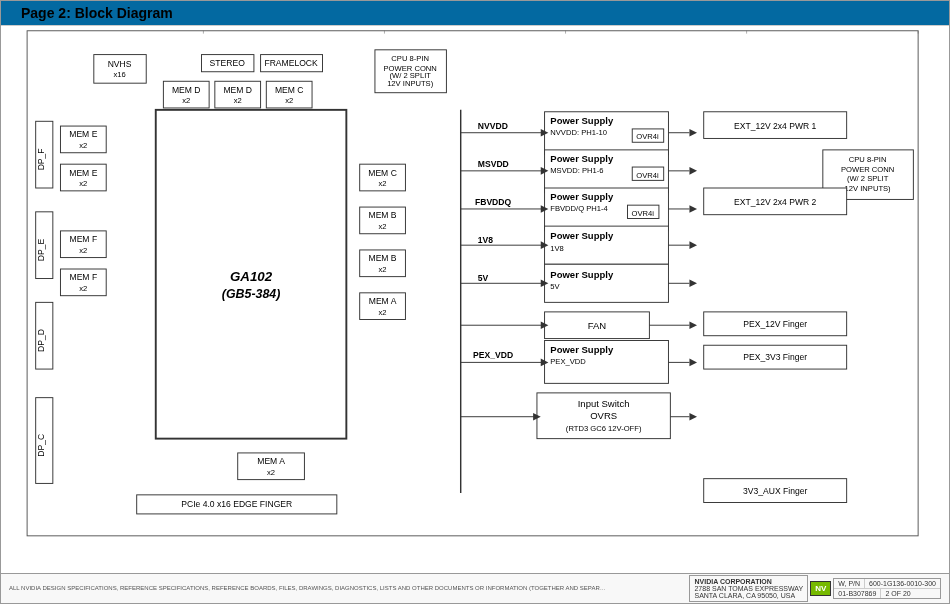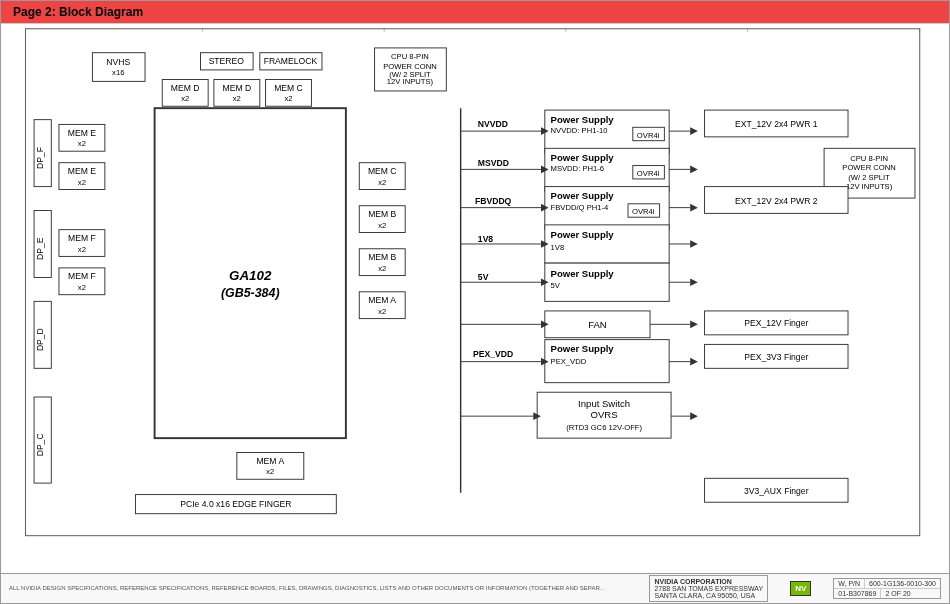--- a/index.html
+++ b/index.html
@@ -14,25 +14,25 @@
     .page {
       width: 950px;
       height: 604px;
       background: white;
       border: 1px solid #999;
       position: relative;
       display: flex;
       flex-direction: column;
     }
     .page-header {
-      padding: 4px 12px;
-      font-size: 12px;
+      padding: 4px 20px;
+      font-size: 14px;
       font-weight: bold;
       border-bottom: 1px solid #ccc;
-      background: #ef4444;
+      background: #0369a1;
     }
     .main-content {
       flex: 1;
       position: relative;
       overflow: hidden;
     }
     
     .svg-layer {
       position: absolute;
       top: 0; left: 0;
@@ -281,21 +281,21 @@
       <line x1="380" y1="5" x2="380" y2="8" stroke="#555" stroke-width="0.5"></line>
       <line x1="570" y1="5" x2="570" y2="8" stroke="#555" stroke-width="0.5"></line>
       <line x1="760" y1="5" x2="760" y2="8" stroke="#555" stroke-width="0.5"></line>
       <line x1="940" y1="5" x2="940" y2="8" stroke="#555" stroke-width="0.5"></line>
 
     </svg>
   </div>
 
   <div class="footer">
     <div class="footer-disclaimer" style="font-size:6px; line-height:1.3; max-width:600px; overflow:hidden; white-space:nowrap; text-overflow:ellipsis;">ALL NVIDIA DESIGN SPECIFICATIONS, REFERENCE SPECIFICATIONS, REFERENCE BOARDS, FILES, DRAWINGS, DIAGNOSTICS, LISTS AND OTHER DOCUMENTS OR INFORMATION (TOGETHER AND SEPARATELY, MATERIALS) ARE BEING PROVIDED AS IS. THE MATERIALS MAY CONTAIN KNOWN AND UNKNOWN VIOLATIONS OR CONCERNS OF INDUSTRY STANDARDS AND SPECIFICATIONS. NVIDIA MAKES NO WARRANTIES, EXPRESSED, IMPLIED, STATUTORY OR OTHERWISE WITH RESPECT TO THE MATERIALS OR DESCRIBED AND EXPRESSLY DISCLAIMS ALL IMPLIED WARRANTIES OF DESIGN, MERCHANTABILITY, FITNESS FOR A PARTICULAR PURPOSE AND NONINFRINGEMENT.</div>
-    <div class="footer-right" style="margin-left:auto; display:flex; align-items:center; gap:22px;">
+    <div class="footer-right" style="margin-left:auto; display:flex; align-items:center; gap:2px;">
       <div style="display:flex; flex-direction:column; font-size:7px; border:1px solid #999; padding:2px 4px;">
         <span style="font-weight:bold;">NVIDIA CORPORATION</span>
         <span>2788 SAN TOMAS EXPRESSWAY</span>
         <span>SANTA CLARA, CA 95050, USA</span>
       </div>
 
       <div style="font-size:8px; font-weight:bold; border:1px solid #333; padding:2px 4px; background:#76b900; color:white;">NV</div>
       <div style="display:flex; flex-direction:column; font-size:7px; border:1px solid #999;">
         <div style="display:flex; border-bottom:1px solid #ccc;">
           <span style="padding:1px 4px; border-right:1px solid #ccc;">W, P/N</span>

